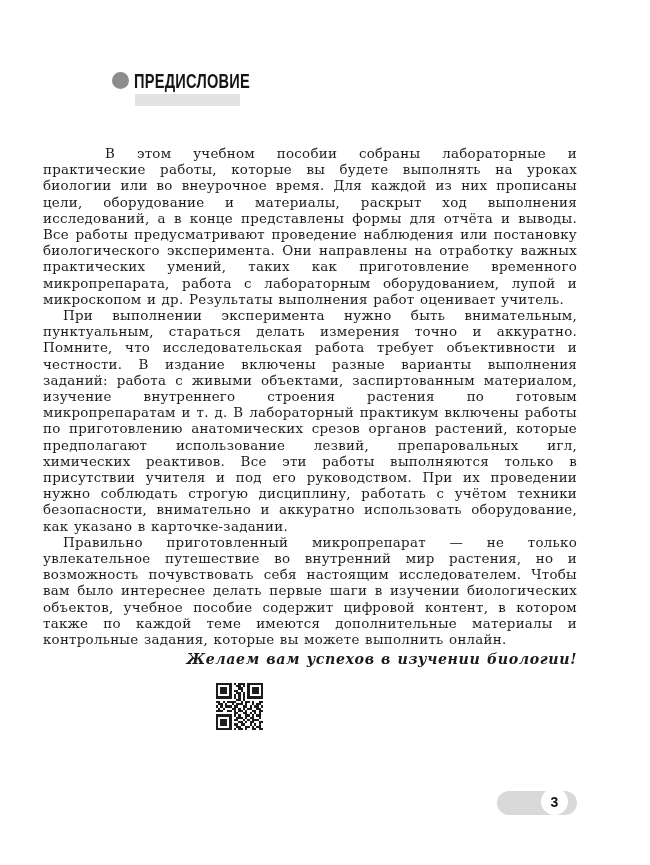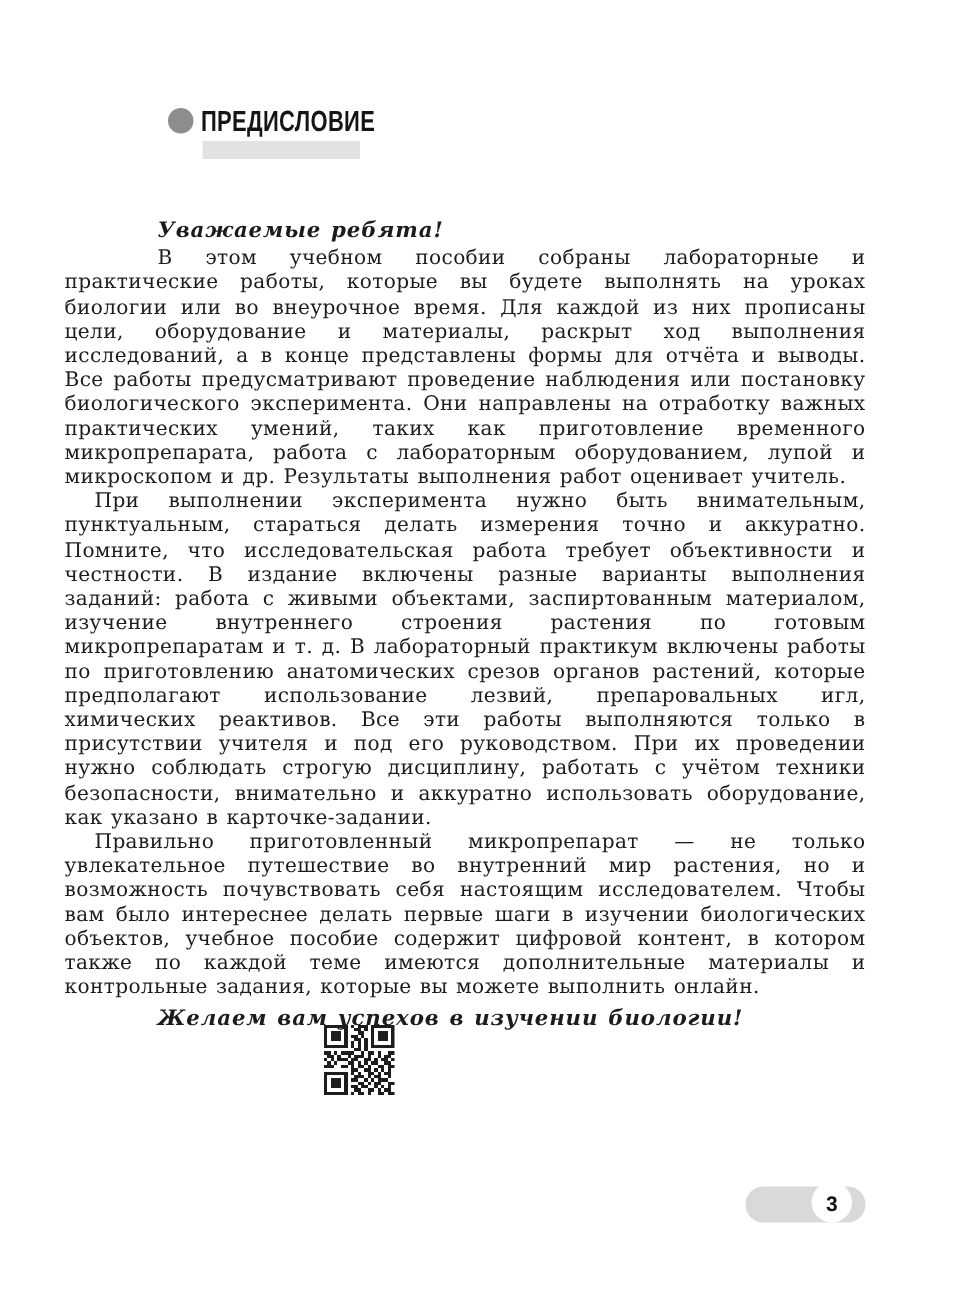--- a/index.html
+++ b/index.html
@@ -44,21 +44,21 @@
     font-weight: bold; font-style: italic; font-size: 14.2px;
     padding-left: 62px; margin: 0 0 3px 0;
     text-align: left; letter-spacing: 0.6px;
   }
   .body-text p.para { margin: 0; }
   .para.indent-big { text-indent: 62px; }
   .para.indent-normal { text-indent: 20px; }
   .closing {
     font-weight: bold; font-style: italic; font-size: 14.2px;
     padding-left: 62px; margin: 3px 0 0 0;
-    text-align: left; letter-spacing: 0.6px;
+    text-align: right; letter-spacing: 0.6px;
   }
 
   
   .qr-block { position: absolute; left: 216px; top: 682px; width: 360px; height: 60px; }
   .qr-svg { position: absolute; left: 0; top: 1px; width: 47px; height: 47px; fill: #1d1d1d; }
   .qr-caption {
     position: absolute; left: 82px; top: 10px;
     font-family: "Liberation Sans", sans-serif;
     font-weight: bold; font-size: 13px; line-height: 15.5px;
     color: #262626; letter-spacing: 0.2px;
@@ -85,21 +85,20 @@
 
 <div class="page">
 
   <div class="chapter-header">
     <div class="bullet"></div>
     <div class="chapter-title">ПРЕДИСЛОВИЕ</div>
     <div class="header-bar"></div>
   </div>
 
   <div class="body-text">
-    <p class="salutation">Уважаемые ребята!</p>
     <p class="para indent-big">В этом учебном пособии собраны лабораторные и практические работы, которые вы будете выполнять на уроках биологии или во внеурочное время. Для каждой из них прописаны цели, оборудование и материалы, раскрыт ход выполнения исследований, а в конце представлены формы для отчёта и выводы. Все работы предусматривают проведение наблюдения или постановку биологического эксперимента. Они направлены на отработку важных практических умений, таких как приготовление временного микропрепарата, работа с лабораторным оборудованием, лупой и микроскопом и др. Результаты выполнения работ оценивает учитель.</p>
     <p class="para indent-normal">При выполнении эксперимента нужно быть внимательным, пунктуальным, стараться делать измерения точно и аккуратно. Помните, что исследовательская работа требует объективности и честности. В издание включены разные варианты выполнения заданий: работа с живыми объектами, заспиртованным материалом, изучение внутреннего строения растения по готовым микропрепаратам и т. д. В лабораторный практикум включены работы по приготовлению анатомических срезов органов растений, которые предполагают использование лезвий, препаровальных игл, химических реактивов. Все эти работы выполняются только в присутствии учителя и под его руководством. При их проведении нужно соблюдать строгую дисциплину, работать с учётом техники безопасности, внимательно и аккуратно использовать оборудование, как указано в карточке-задании.</p>
     <p class="para indent-normal">Правильно приготовленный микропрепарат — не только увлекательное путешествие во внутренний мир растения, но и возможность почувствовать себя настоящим исследователем. Чтобы вам было интереснее делать первые шаги в изучении биологических объектов, учебное пособие содержит цифровой контент, в котором также по каждой теме имеются дополнительные материалы и контрольные задания, которые вы можете выполнить онлайн.</p>
     <p class="closing">Желаем вам успехов в изучении биологии!</p>
   </div>
 
   <div class="qr-block">
     <svg class="qr-svg" viewBox="0 0 21 21" shape-rendering="crispEdges">
         <rect x="0" y="0" width="1" height="1"></rect>
         <rect x="1" y="0" width="1" height="1"></rect>

